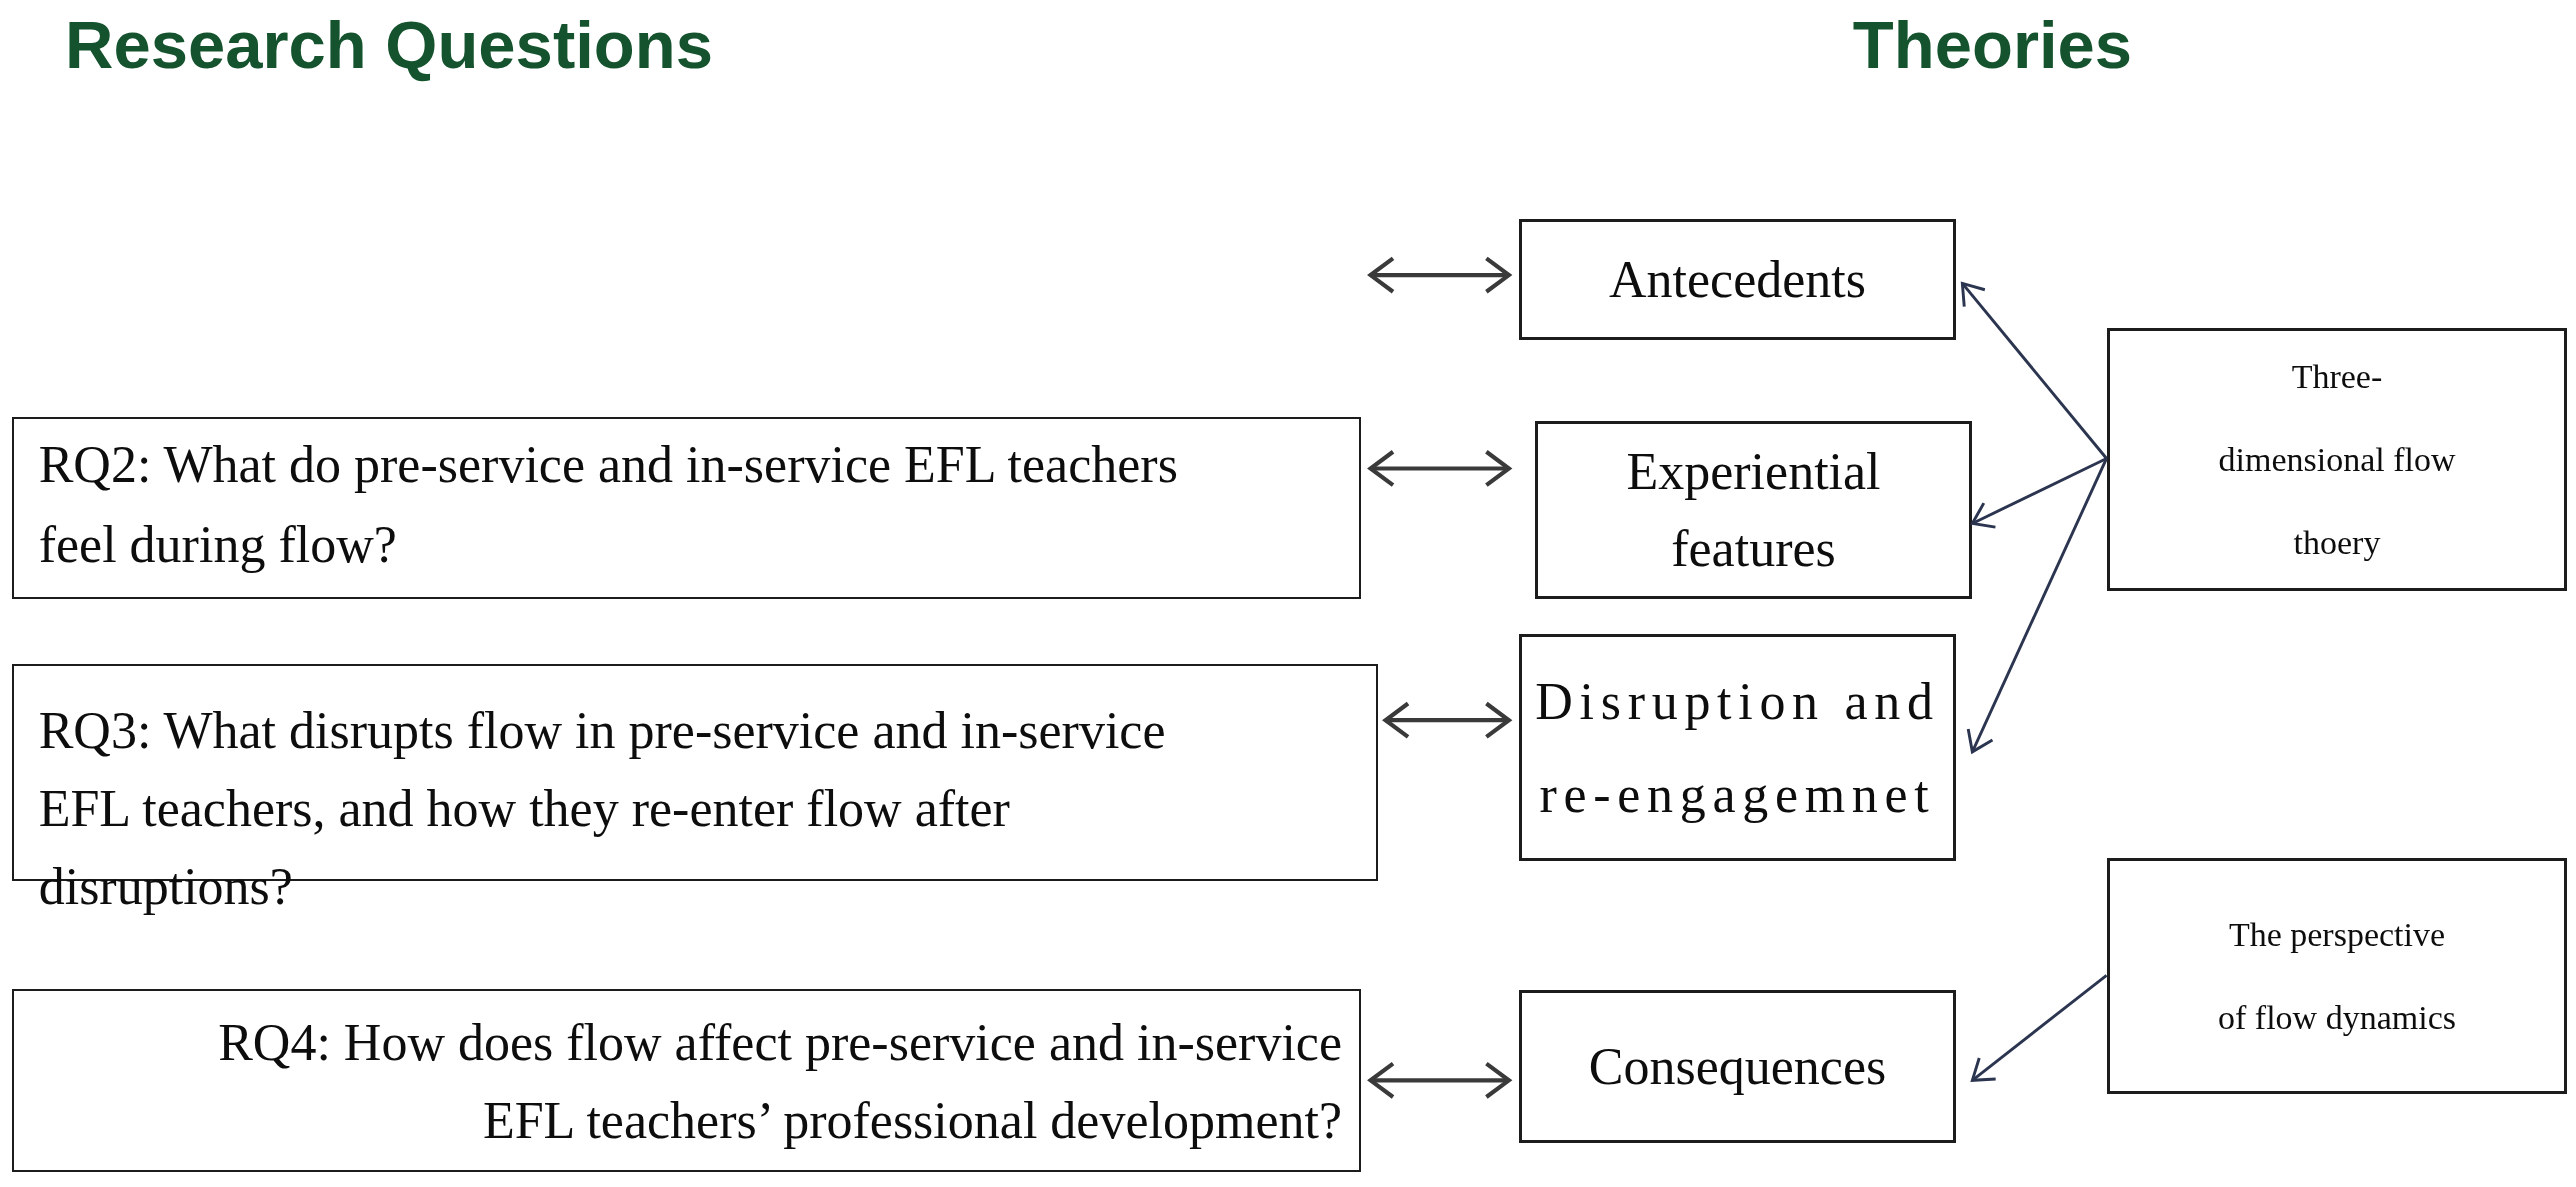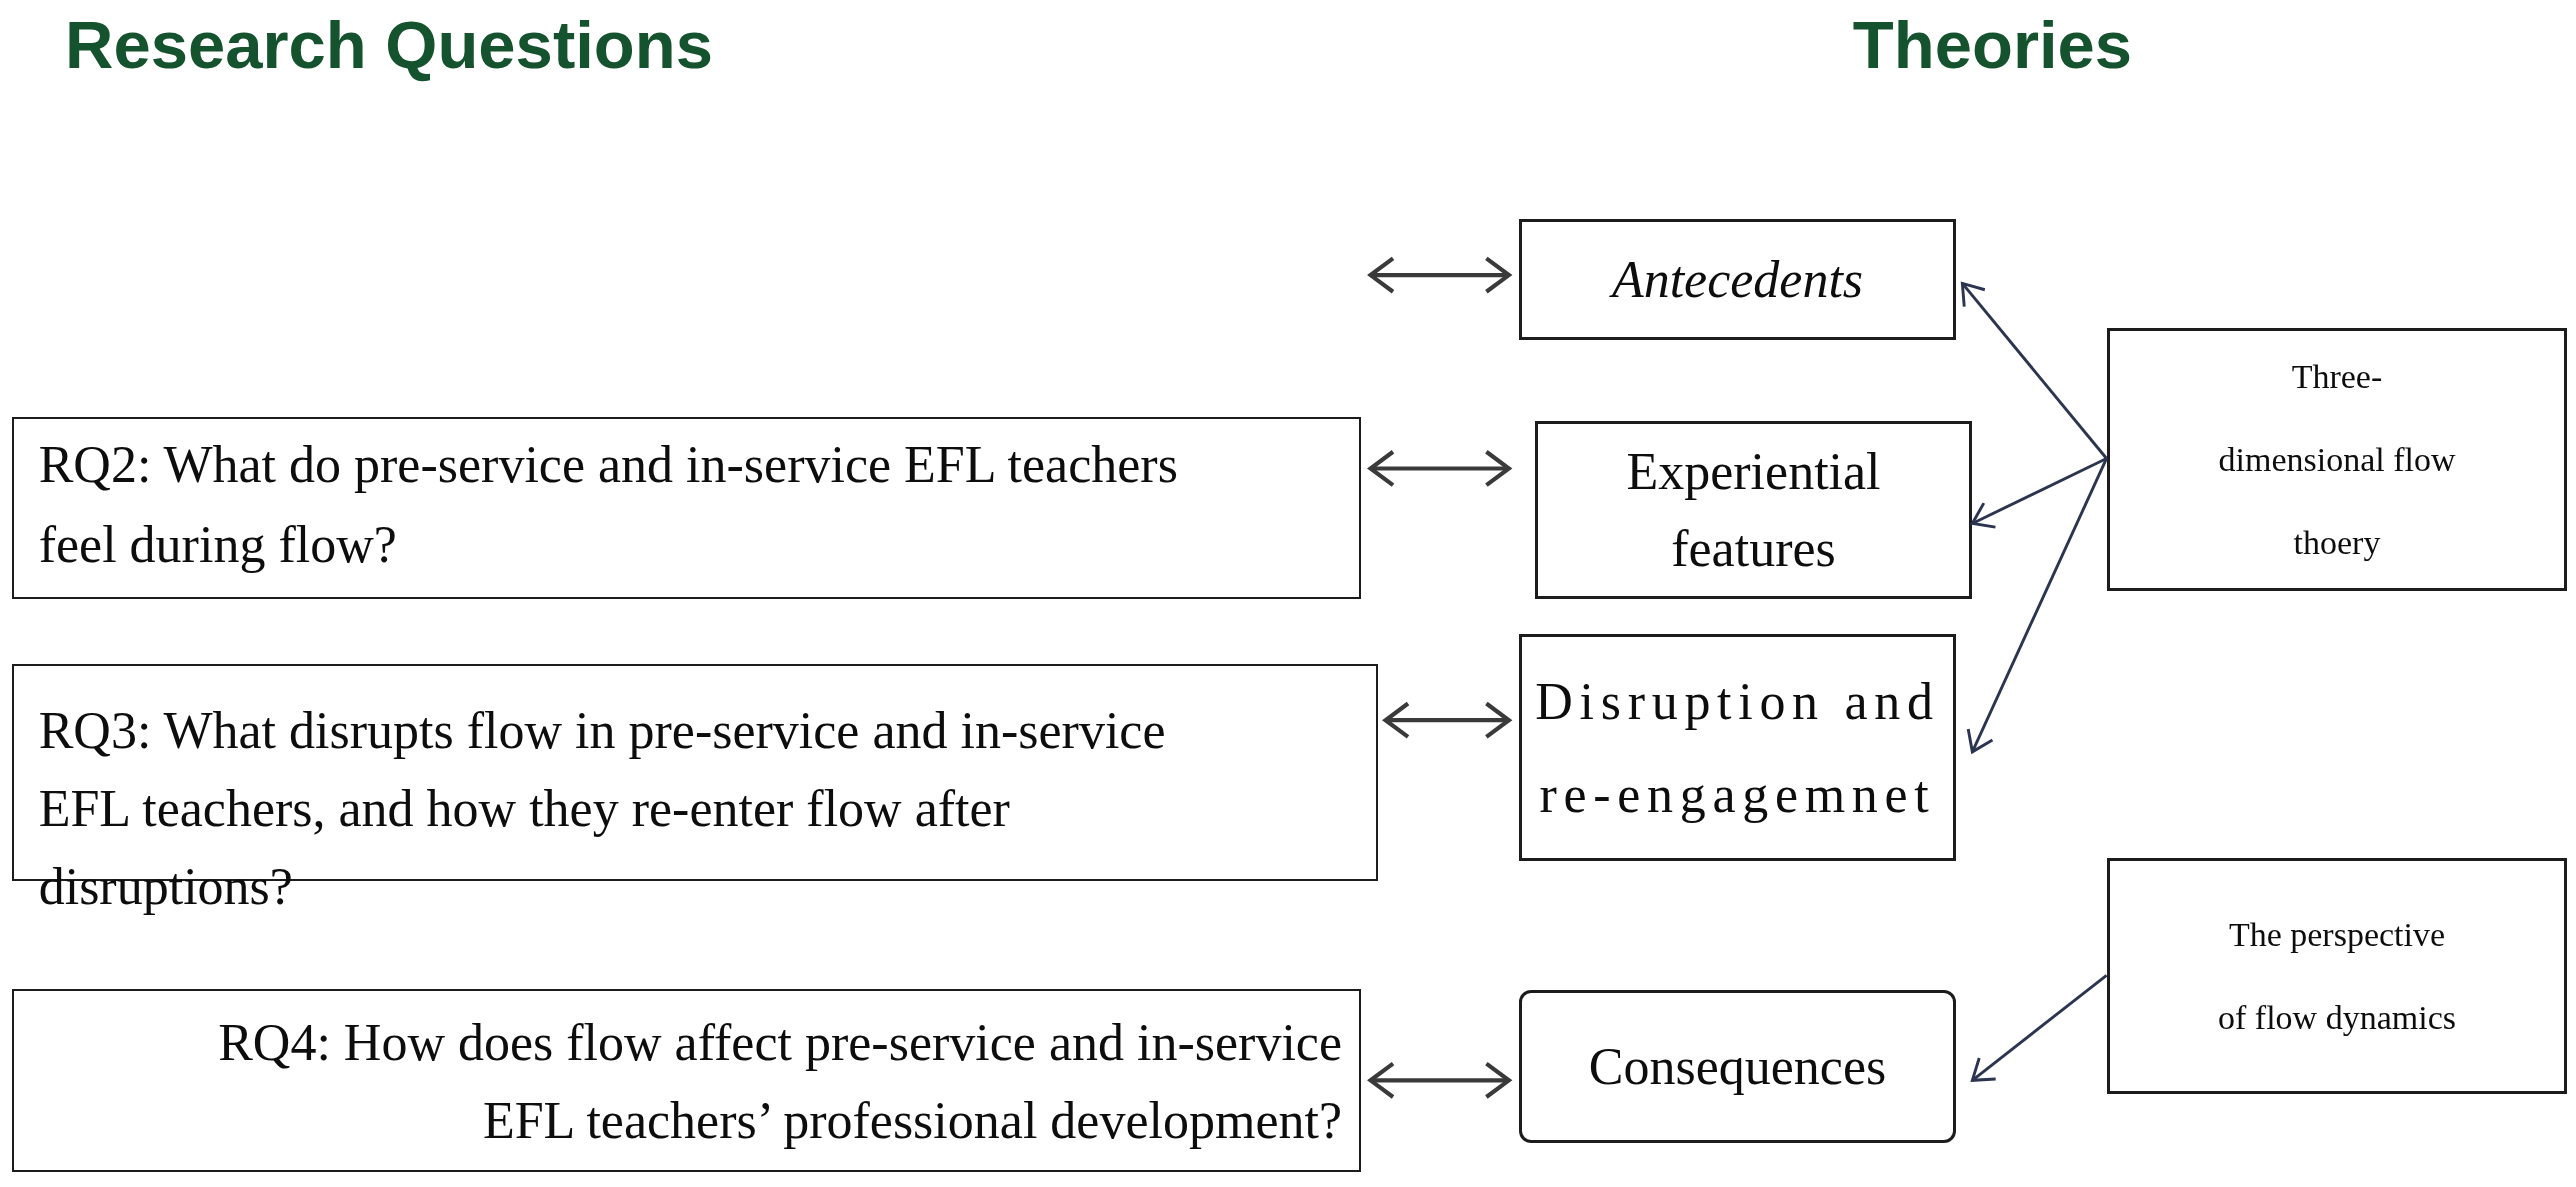--- a/index.html
+++ b/index.html
@@ -49,24 +49,24 @@
     box-sizing:border-box;
     border:3.3px solid #1c1c1c;
     background:#ffffff;
     display:flex;
     align-items:center;
     justify-content:center;
     text-align:center;
     font-size:52px;
     white-space:pre-line;
   }
-  #antecedents{top:219px;height:121px;font-style:italic;}
+  #antecedents{top:219px;height:121px;}
   #experiential{top:421px;height:178px;line-height:77px;margin-left:16px;}
   #disruption{top:634px;height:227px;line-height:93px;letter-spacing:6.7px;}
-  #consequences{top:990px;height:153px;border-radius:12px;}
+  #consequences{top:990px;height:153px;}
 
   .right-box{
     position:absolute;
     left:2107px;
     width:460px;
     box-sizing:border-box;
     border:3.3px solid #1c1c1c;
     background:#ffffff;
     display:flex;
     align-items:center;

